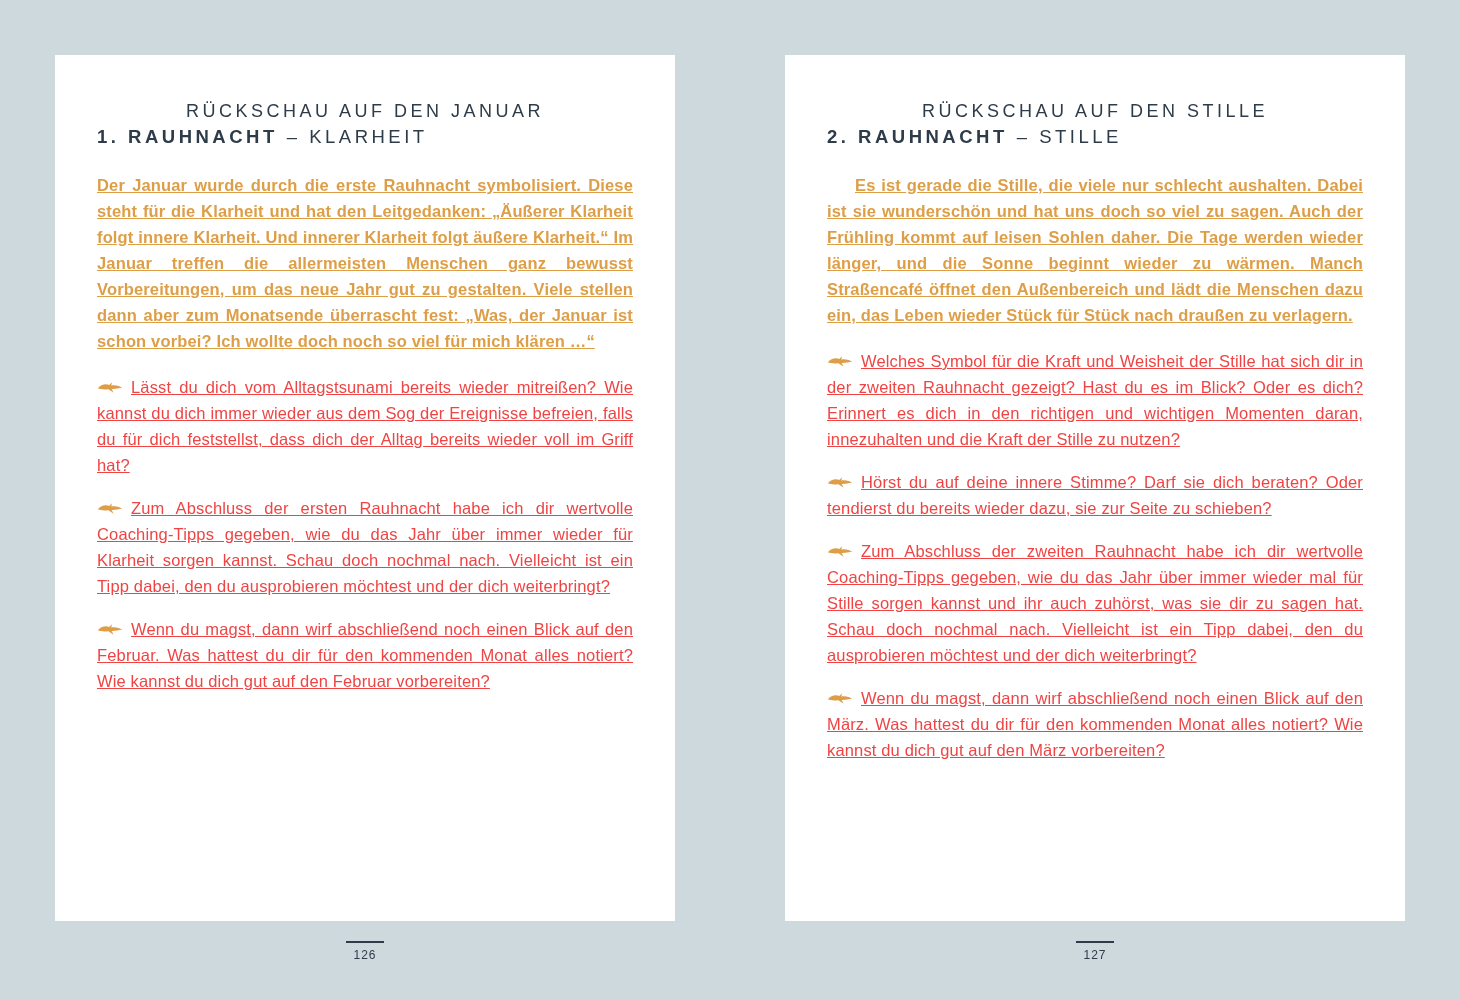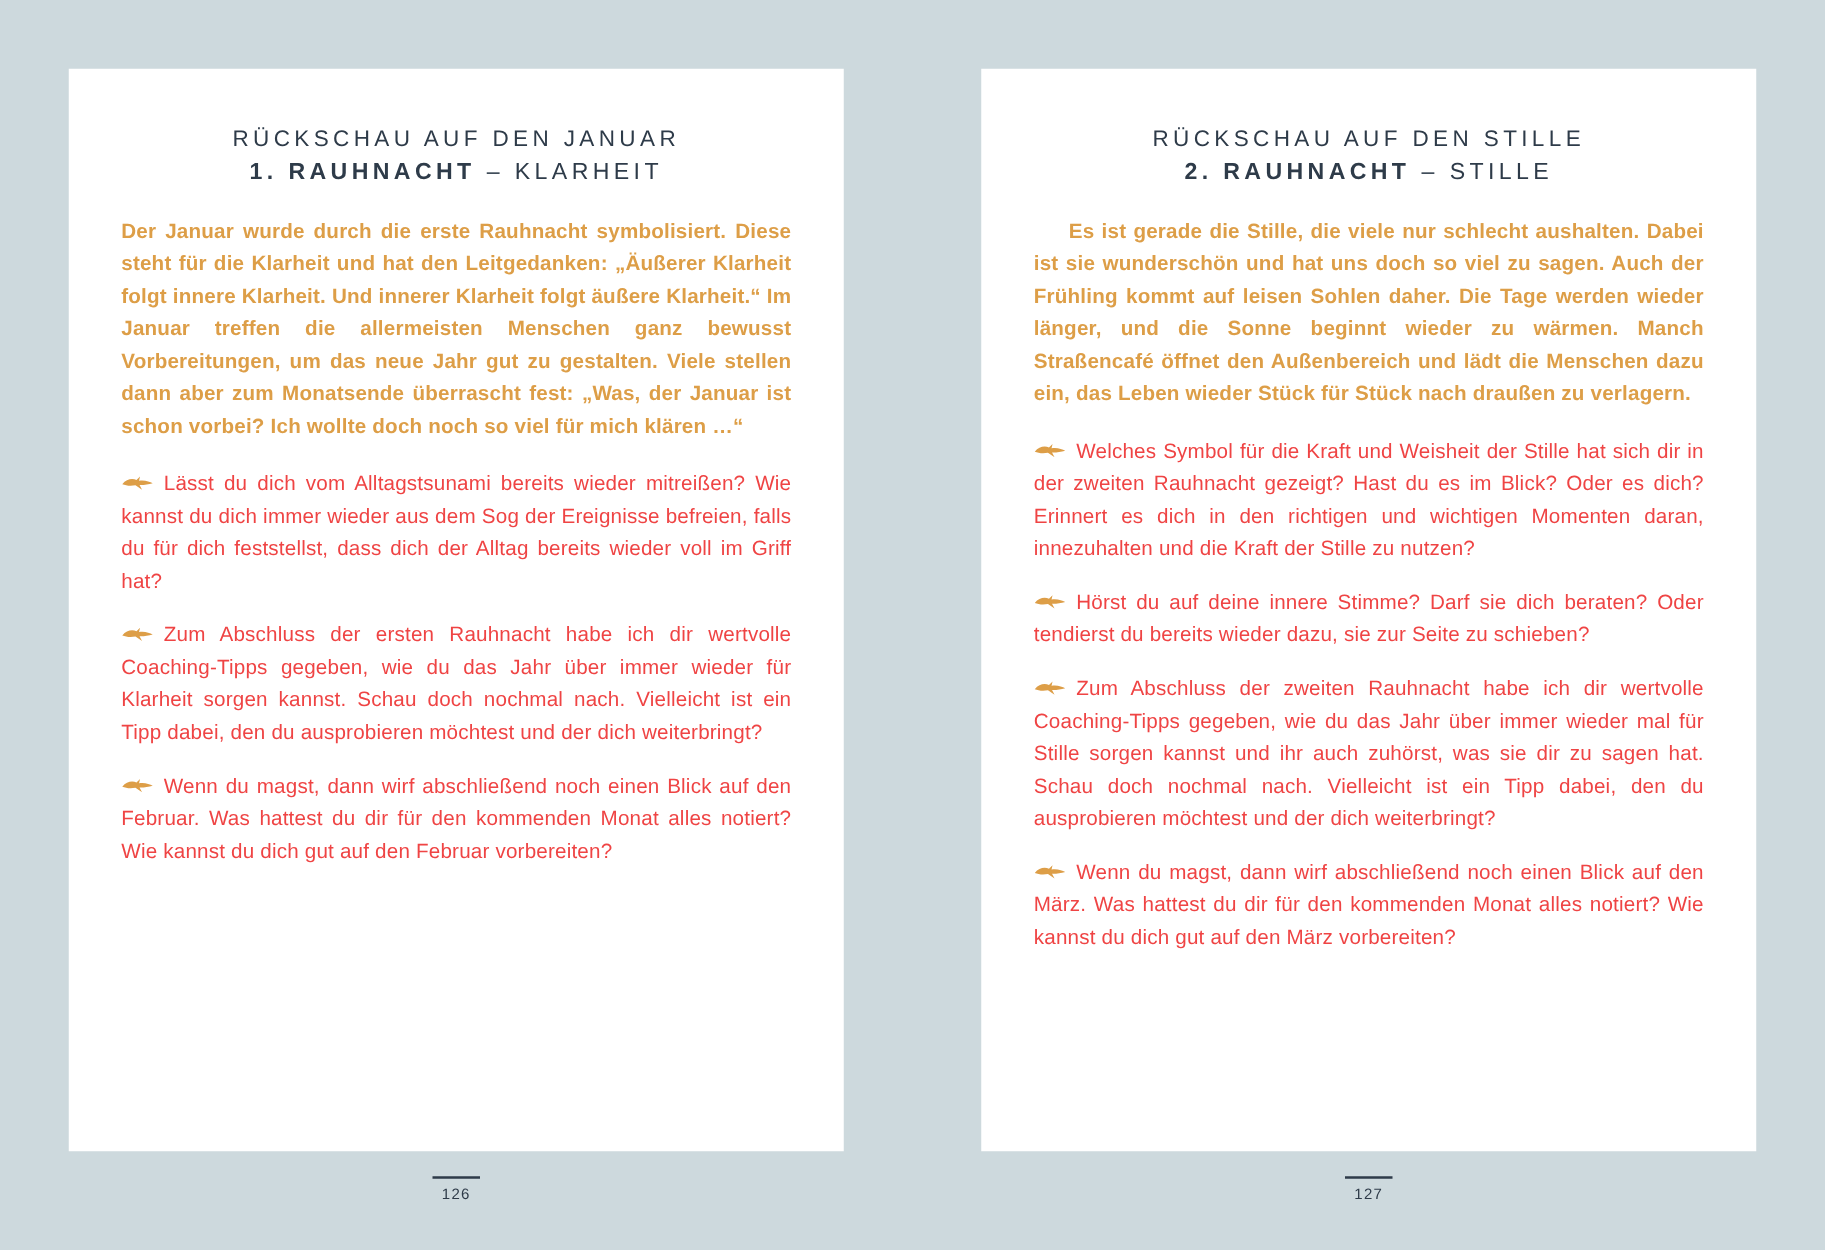--- a/index.html
+++ b/index.html
@@ -28,35 +28,36 @@
   }
   .title-line1 {
     text-align: center;
     color: #2e3b49;
     font-size: 18px;
     letter-spacing: 3.5px;
     font-weight: 400;
     line-height: 1.4;
   }
   .title-line2 {
-    text-align: center;
+    text-align: left;
     color: #2e3b49;
     font-size: 18.5px;
     letter-spacing: 3.5px;
     line-height: 1.4;
     margin-bottom: 22px;
   }
   .title-line2 .t2-bold { font-weight: 700; }
   .title-line2 .t2-rest { font-weight: 400; margin-left: 9px; }
   p {
     margin: 17px 0 13px 0;
     font-size: 16.5px;
     line-height: 26px;
     text-align: justify;
     letter-spacing: 0.15px;
+    text-decoration: underline;
   }
   .intro {
     color: #dd9e47;
     font-weight: 700;
   }
   .intro.indent { text-indent: 28px; }
   .intro-block { margin-bottom: 20px; }
   .bullet {
     color: #ef4444;
     margin-bottom: 13px;

